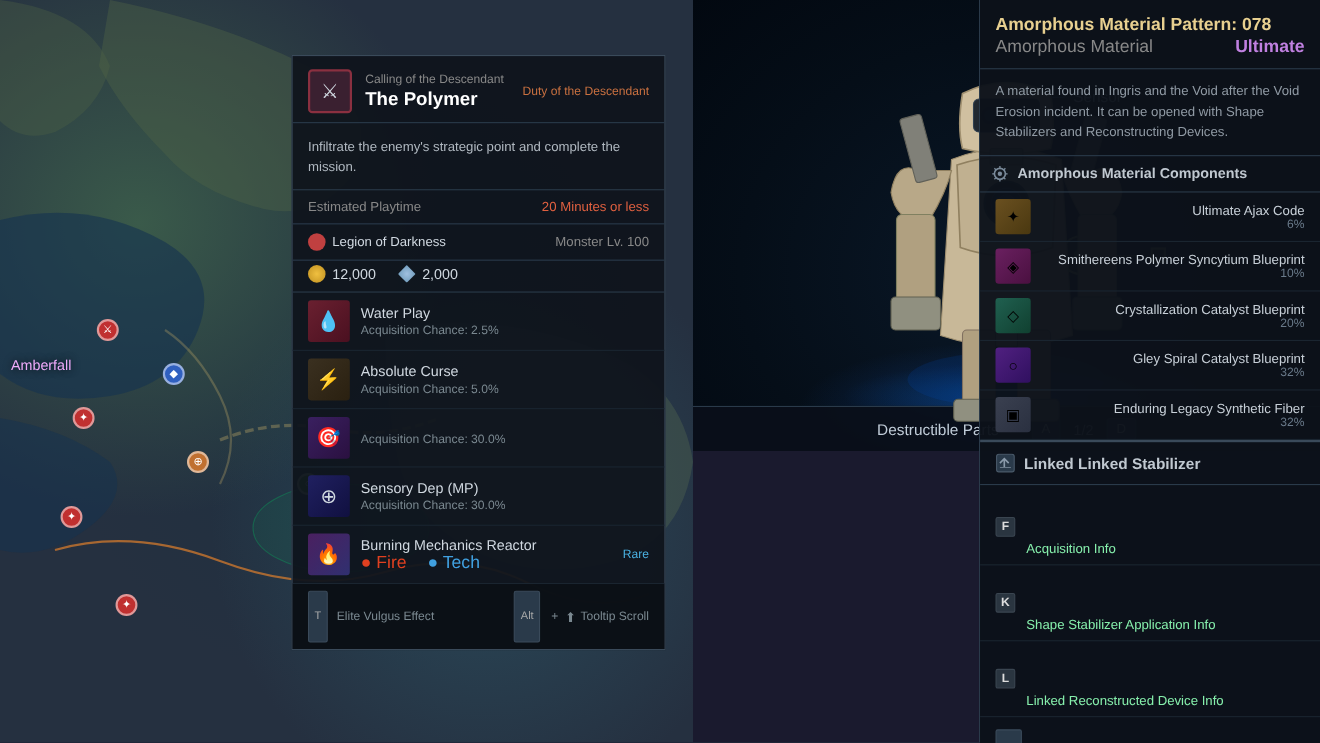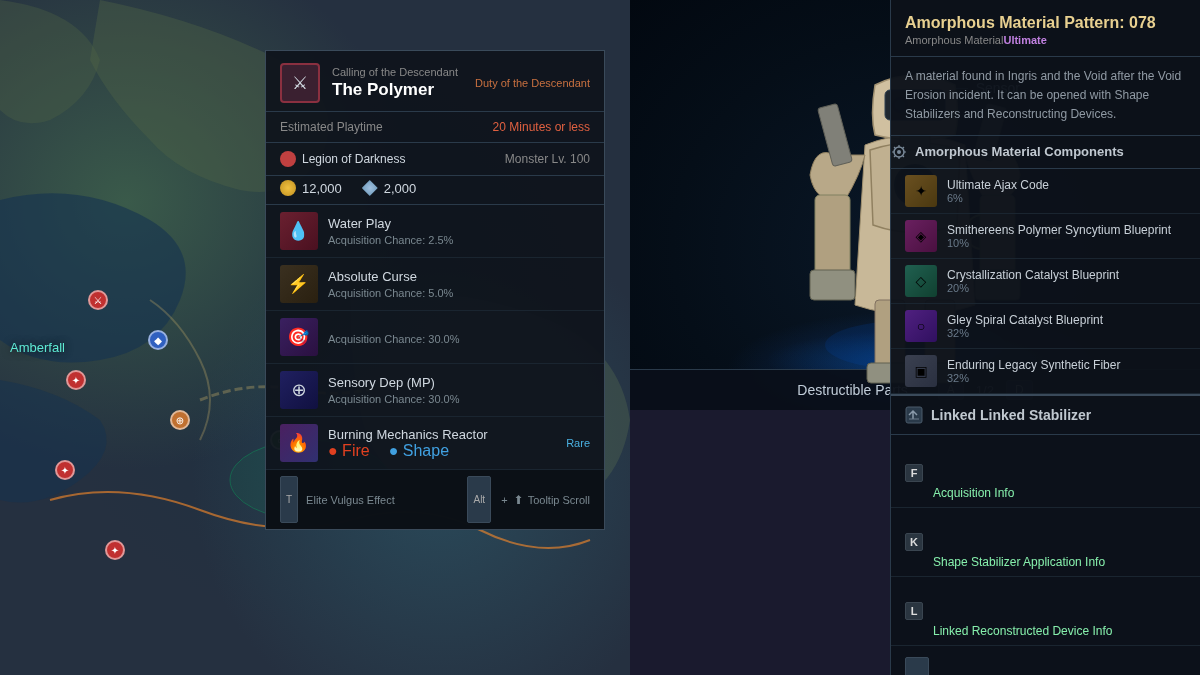--- a/index.html
+++ b/index.html
@@ -364,38 +364,39 @@
       border-bottom: 1px solid #2a3a4a;
     }
     .info-item-name {
       font-size: 16px;
       color: #e8d090;
       font-weight: bold;
       margin-bottom: 2px;
     }
     .info-item-type {
       display: flex;
-      font-size: 11px;
+      justify-content: space-between;
+      font-size: 16px;
     }
     .info-type-label { color: #888; }
     .info-rarity-ultimate { color: #c080e0; font-weight: bold; }
 
     .info-desc {
       padding: 10px 14px;
       font-size: 12px;
       color: #909aa4;
       line-height: 1.6;
       border-bottom: 1px solid #2a3a4a;
     }
 
     .components-title {
       display: flex;
       align-items: center;
       gap: 8px;
-      padding: 8px 0;
+      padding: 8px 10px;
       font-size: 13px;
       color: #c0c8d0;
       font-weight: bold;
       border-bottom: 1px solid #2a3a4a;
     }
 
     .component-item {
       display: flex;
       align-items: center;
       padding: 6px 14px;
@@ -407,21 +408,21 @@
       border-radius: 3px;
       flex-shrink: 0;
       display: flex; align-items: center; justify-content: center;
       font-size: 14px;
     }
     .comp-thumb.golden { background: linear-gradient(135deg, #6a5020, #4a3810); }
     .comp-thumb.pink { background: linear-gradient(135deg, #6a2060, #4a1040); }
     .comp-thumb.teal { background: linear-gradient(135deg, #206050, #104030); }
     .comp-thumb.purple { background: linear-gradient(135deg, #502080, #301060); }
     .comp-thumb.gray { background: linear-gradient(135deg, #3a4050, #2a3040); }
-    .comp-info { flex: 1; }
+    .comp-info { flex: 1; text-align: right; }
     .comp-name { font-size: 12px; color: #c8d0d8; }
     .comp-chance { font-size: 11px; color: #6a7a8a; }
 
     .linked-section {
       padding: 10px 14px;
       border-bottom: 1px solid #2a3a4a;
       border-top: 2px solid #3a4a5a;
     }
     .linked-title {
       display: flex;
@@ -505,40 +506,41 @@
     <path d="M 350 300 Q 450 280 550 320 Q 620 350 630 420 Q 620 490 560 510 Q 490 530 430 500 Q 370 470 360 410 Q 350 360 350 300 Z" fill="rgba(90,110,80,0.35)"></path>
 
     <path d="M 200 400 Q 250 380 300 390 Q 350 400 400 380" stroke="rgba(180,160,100,0.4)" stroke-width="3" fill="none" stroke-dasharray="8,4"></path>
     <path d="M 150 300 Q 180 320 200 360 Q 220 400 200 440" stroke="rgba(180,160,100,0.35)" stroke-width="2" fill="none"></path>
 
     <path d="M 50 500 Q 120 480 200 510 Q 280 540 350 520 Q 420 500 480 530 Q 540 560 590 540" stroke="rgba(255,140,40,0.6)" stroke-width="2" fill="none"></path>
 
     <ellipse cx="310" cy="480" rx="80" ry="40" fill="rgba(0,200,100,0.08)" stroke="rgba(0,200,100,0.3)" stroke-width="1"></ellipse>
   </svg>
 
-  <div style="position:absolute; top:340px; left:10px; color:#5eead4; font-size:13px; text-shadow:0 0 8px rgba(0,0,0,0.8);">Amberfall</div>
+  <div style="position:absolute; top:324px; left:10px; color:#f0abfc; font-size:13px; text-shadow:0 0 8px rgba(0,0,0,0.8);">Amberfall</div>
 
   <div class="map-marker marker-red" style="top:290px; left:88px;">⚔</div>
   <div class="map-marker marker-red" style="top:370px; left:66px;">✦</div>
   <div class="map-marker marker-red" style="top:460px; left:55px;">✦</div>
   <div class="map-marker marker-red" style="top:540px; left:105px;">✦</div>
   <div class="map-marker marker-blue" style="top:330px; left:148px;">◆</div>
   <div class="map-marker marker-orange" style="top:410px; left:170px;">⊕</div>
   <div class="map-marker marker-green" style="top:430px; left:270px;">○</div>
 
   <div class="mission-panel">
     <div class="mission-header">
       <div class="mission-icon">⚔</div>
       <div class="mission-title-group">
         <div class="mission-subtitle">Calling of the Descendant</div>
         <div class="mission-title">The Polymer</div>
       </div>
       <div class="mission-type">Duty of the Descendant</div>
     </div>
 
+    <div class="mission-desc">Infiltrate the enemy's strategic point and complete the mission.</div>
 
     <div class="mission-playtime">
       <span>Estimated Playtime</span>
       <span class="mission-playtime-value">20 Minutes or less</span>
     </div>
 
     <div class="mission-faction">
       <div class="faction-name">
         <span class="faction-icon"></span>
         <span>Legion of Darkness</span>
@@ -584,21 +586,21 @@
         <div class="reward-name">Sensory Dep (MP)</div>
         <div class="reward-chance">Acquisition Chance: 30.0%</div>
       </div>
     </div>
     <div class="reward-item">
       <div class="reward-thumb multi-bg">🔥</div>
       <div class="reward-info">
         <div class="reward-name">Burning Mechanics Reactor</div>
         <div class="rarity-tag">
           <span class="fire-dot">● Fire</span>
-          <span class="tech-dot">● Shape</span>
+          <span class="tech-dot">● Tech</span>
         </div>
       </div>
       <div class="reward-rarity">Rare</div>
     </div>
 
     <div class="mission-footer">
       <div style="display:flex;align-items:center;gap:4px;">
         <span class="footer-key">T</span>
         <span>Elite Vulgus Effect</span>
       </div>

